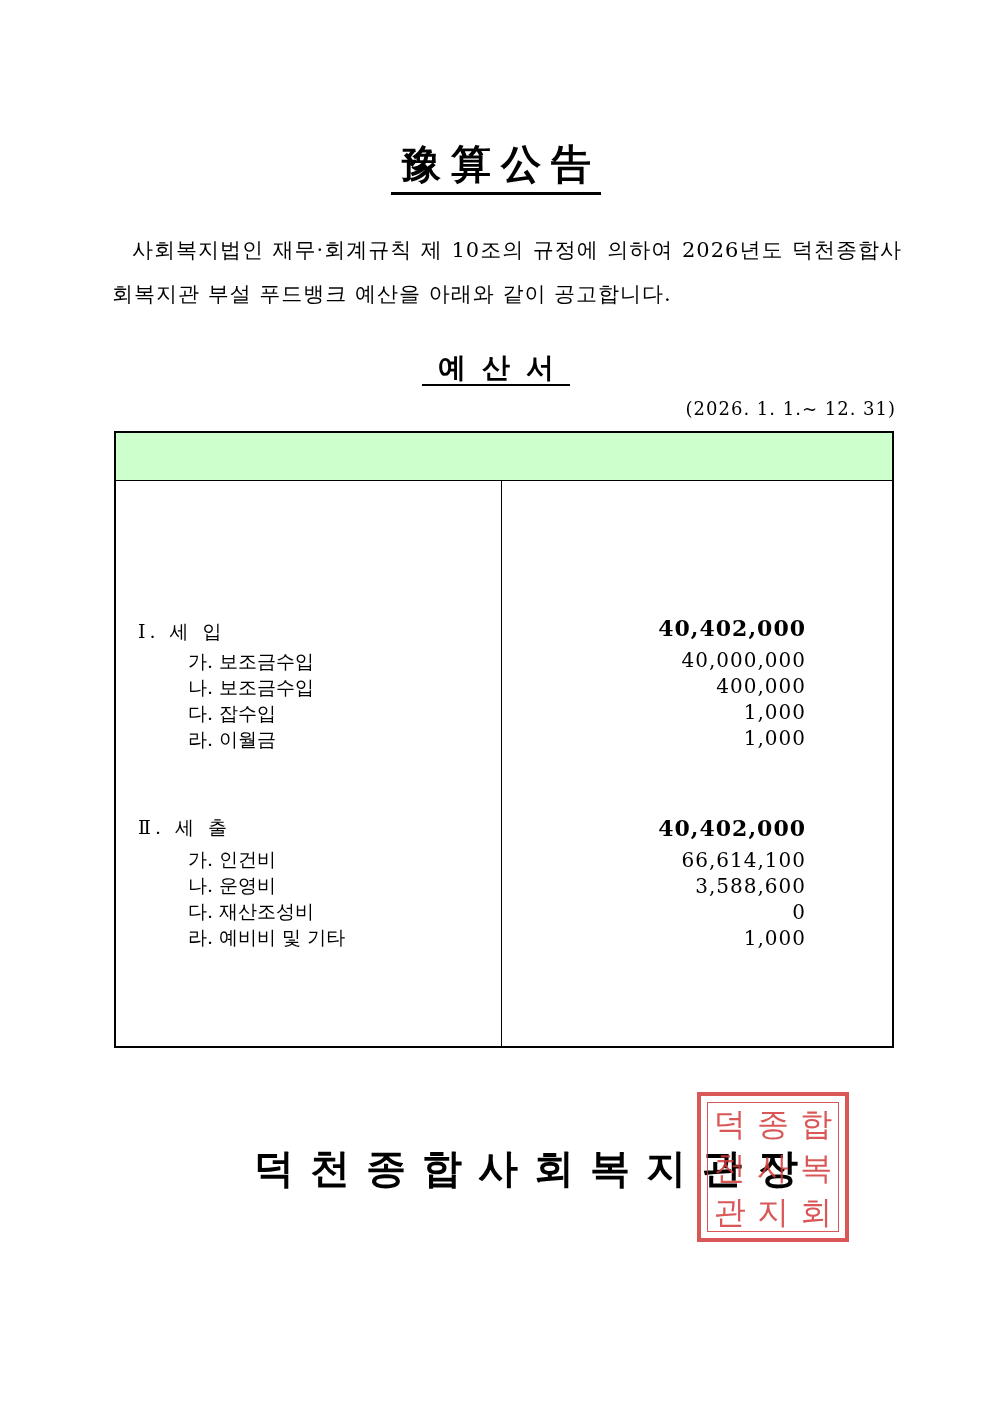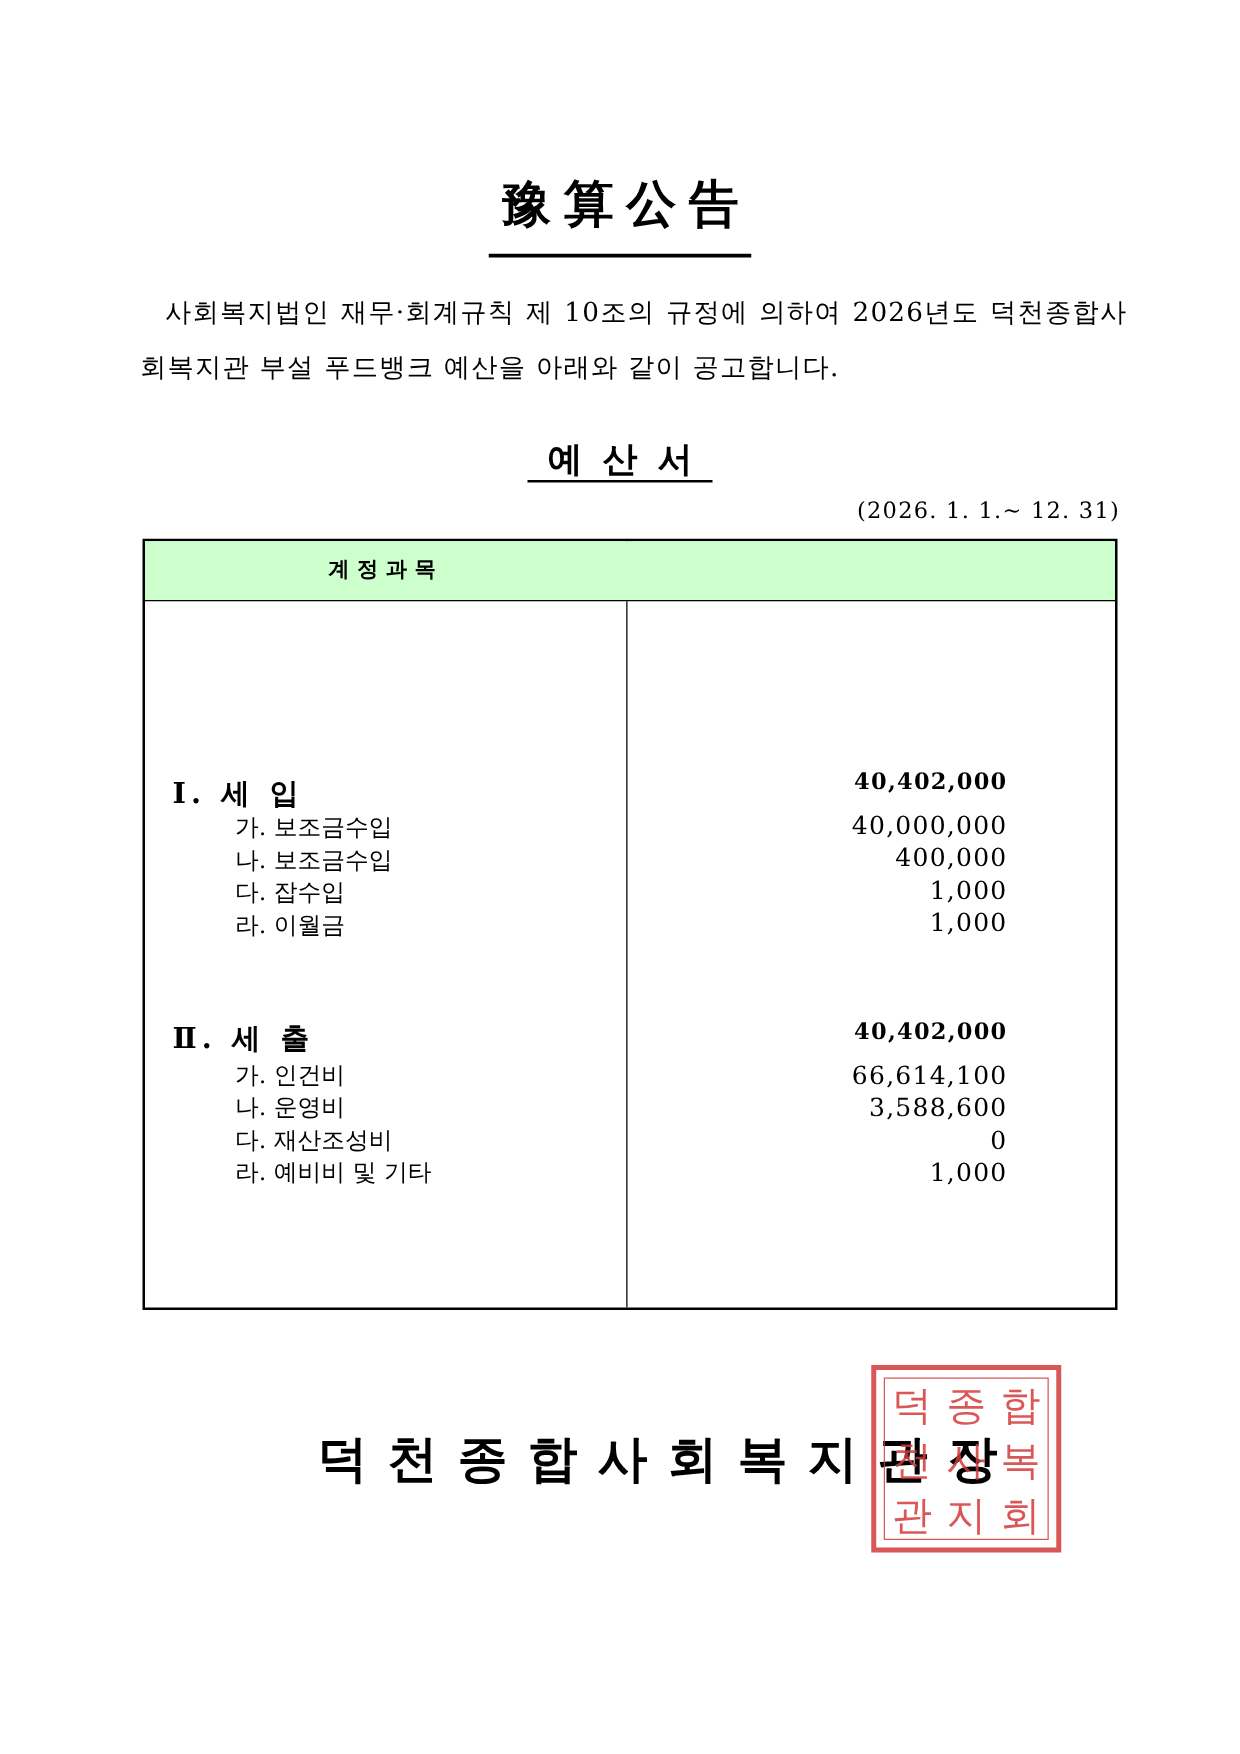--- a/index.html
+++ b/index.html
@@ -1,39 +1,39 @@
 <!DOCTYPE html>
 <html><head>
 <meta charset="utf-8">
 <style>
   html, body { margin: 0; padding: 0; background: #ffffff; }
   body { width: 992px; height: 1403px; position: relative; overflow: hidden;
          font-family: "DejaVu Serif", "Liberation Serif", serif; color: #000; }
   .title { position: absolute; left: 0; width: 992px; top: 140px; text-align: center; }
   .title span { font-size: 40px; font-weight: bold; letter-spacing: 10px;
-                border-bottom: 3px solid #000; padding: 0 0 16px 10px; line-height: 48px; }
+                border-bottom: 3px solid #000; padding: 0 0 5px 10px; line-height: 48px; }
   .intro { position: absolute; left: 112px; width: 790px; top: 228px;
            font-size: 21px; line-height: 44px; text-align: justify; letter-spacing: 1px; }
   .intro .indent { display: inline-block; width: 20px; }
   .subtitle { position: absolute; left: 0; width: 992px; top: 350px; text-align: center; }
   .subtitle span { font-size: 28px; font-weight: bold; letter-spacing: 16px;
                    border-bottom: 2px solid #000; padding-left: 16px; line-height: 36px; }
   .period { position: absolute; right: 96px; top: 398px; font-size: 18px; letter-spacing: 1px; }
   .budget-table { position: absolute; left: 114px; top: 431px; width: 780px; height: 617px;
                   border: 2px solid #000; box-sizing: border-box; }
   .thead { position: absolute; left: 0; top: 0; width: 100%; height: 47px;
            background: #ccffcc; border-bottom: 1px solid #000; }
   .th { position: absolute; top: 0; height: 47px; line-height: 47px; text-align: center;
         font-size: 17px; font-weight: bold; }
   .th.col1 { left: 0; width: 385px; letter-spacing: 6px; }
   .th.col2 { left: 386px; width: 392px; word-spacing: 60px; }
   .vline { position: absolute; left: 385px; top: 0; width: 1px; height: 100%; background: #000; }
   .section { position: absolute; left: 0; width: 100%; }
-  .sec-label { position: absolute; left: 22px; font-size: 23px; font-weight: bold; letter-spacing: 4px; }
-  .sec-amount { position: absolute; right: 86px; font-size: 18px; font-weight: bold; letter-spacing: 1px; }
+  .sec-label { position: absolute; left: 22px; font-size: 19px; font-weight: normal; letter-spacing: 4px; }
+  .sec-amount { position: absolute; right: 86px; font-size: 22px; font-weight: bold; letter-spacing: 1px; }
   .item-label { position: absolute; left: 72px; font-size: 19px; }
   .item-amount { position: absolute; right: 86px; font-size: 20px; letter-spacing: 1px; }
   .org { position: absolute; left: 254px; top: 1140px; font-size: 40px; font-weight: bold;
          letter-spacing: 16px; line-height: 56px; }
   .seal { position: absolute; left: 697px; top: 1092px; width: 152px; height: 150px;
           border: 4px solid #d43a3a; box-sizing: border-box; opacity: 0.85; }
   .seal-inner { position: absolute; inset: 6px; border: 1px solid #d43a3a;
                 display: grid; grid-template-columns: repeat(3, 1fr); grid-template-rows: repeat(3, 1fr);
                 color: #d43a3a; font-size: 32px; text-align: center; align-items: center;
                 font-family: "DejaVu Sans", sans-serif; }
@@ -51,21 +51,20 @@
 
 <div class="subtitle">
   <span>예산서</span>
 </div>
 
 <div class="period">(2026. 1. 1.~ 12. 31)</div>
 
 <div class="budget-table">
   <div class="vline"></div>
   <div class="thead">
-    <div class="th col1">계정과목</div>
   </div>
 
   <div class="section" style="top:182px;">
     <div class="sec-label" style="top:4px;">Ⅰ. 세 입</div>
     <div class="sec-amount" style="top:0px;">40,402,000</div>
     <div class="item-label" style="top:34px;">가. 보조금수입</div>
     <div class="item-amount" style="top:33px;">40,000,000</div>
     <div class="item-label" style="top:60px;">나. 보조금수입</div>
     <div class="item-amount" style="top:59px;">400,000</div>
     <div class="item-label" style="top:86px;">다. 잡수입</div>

